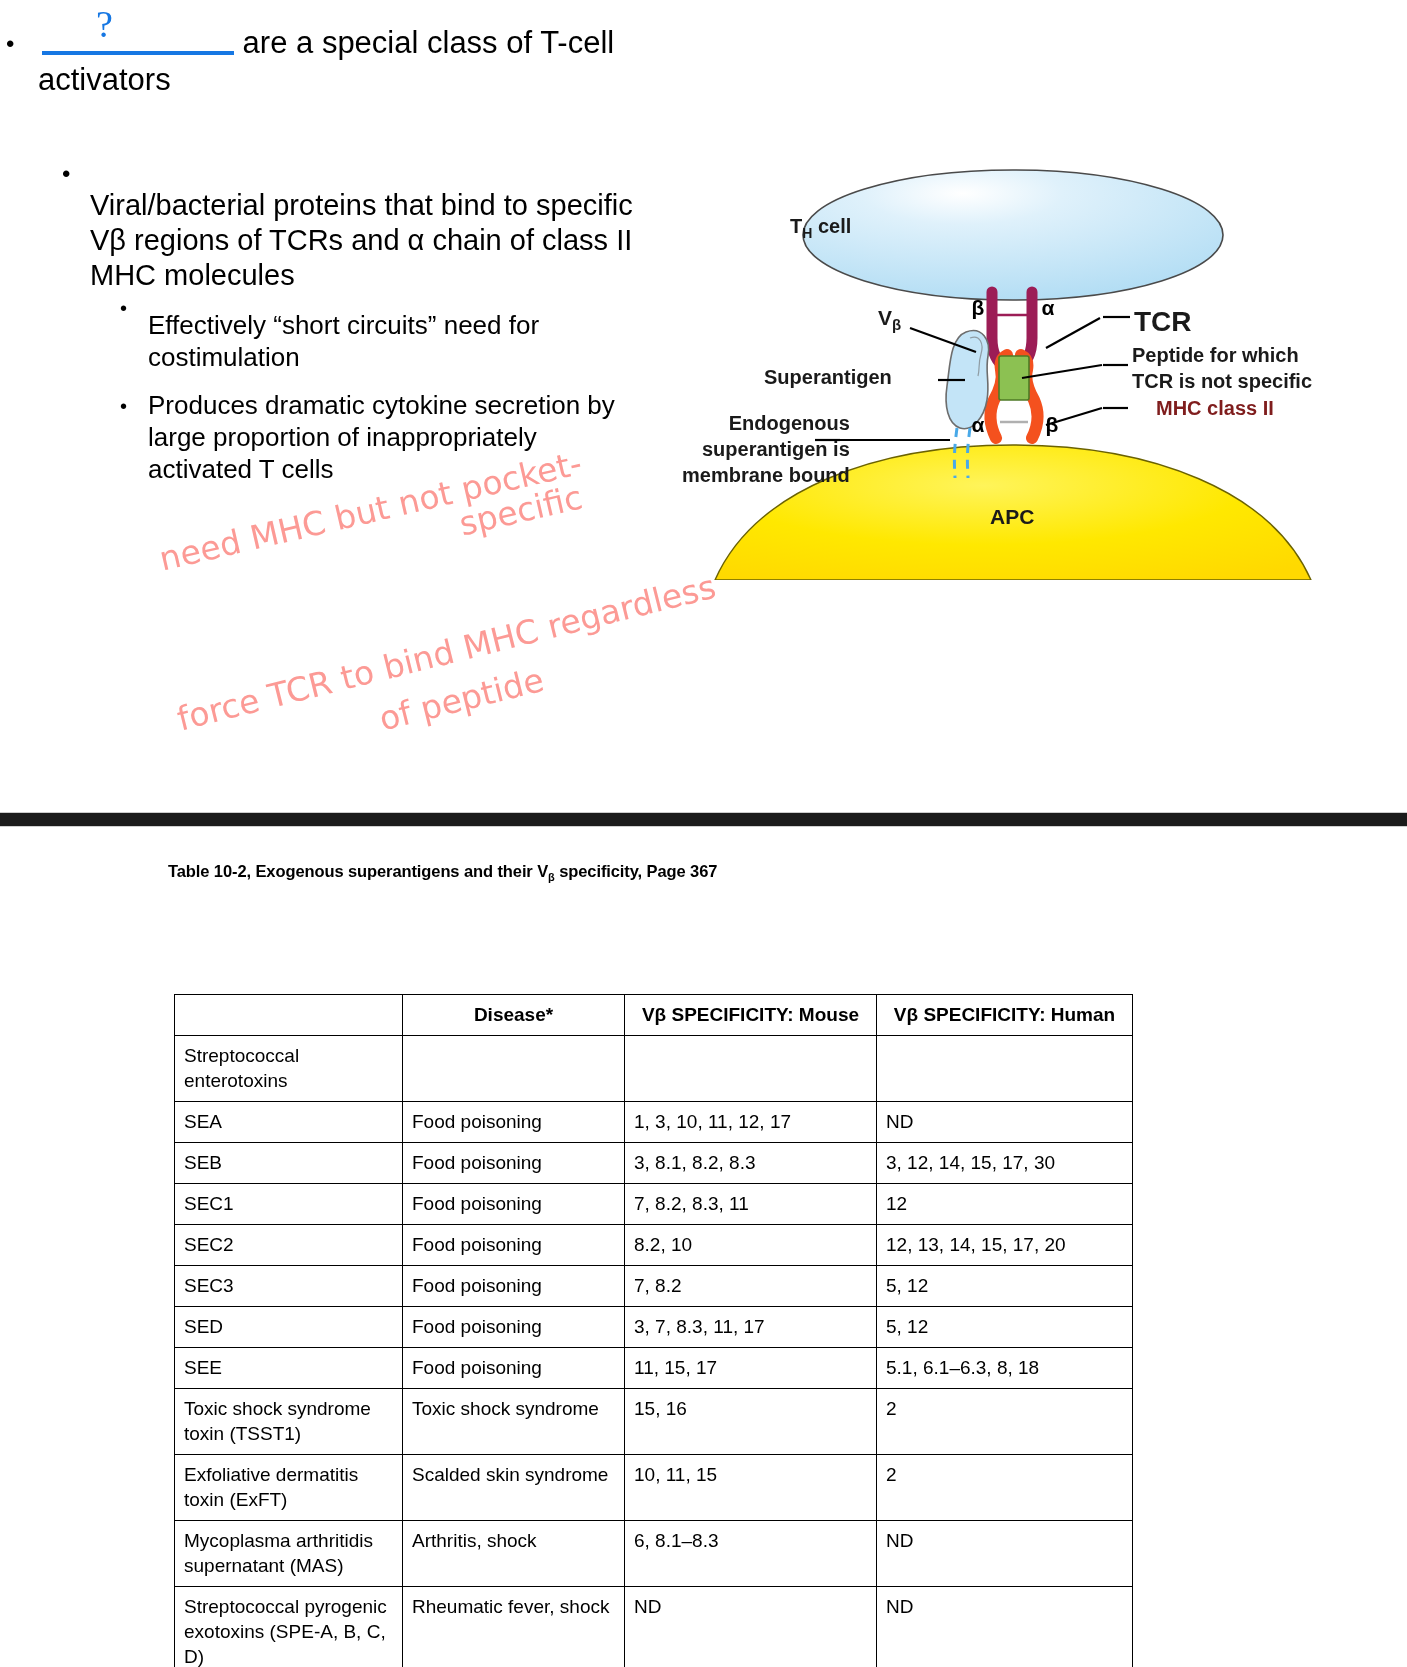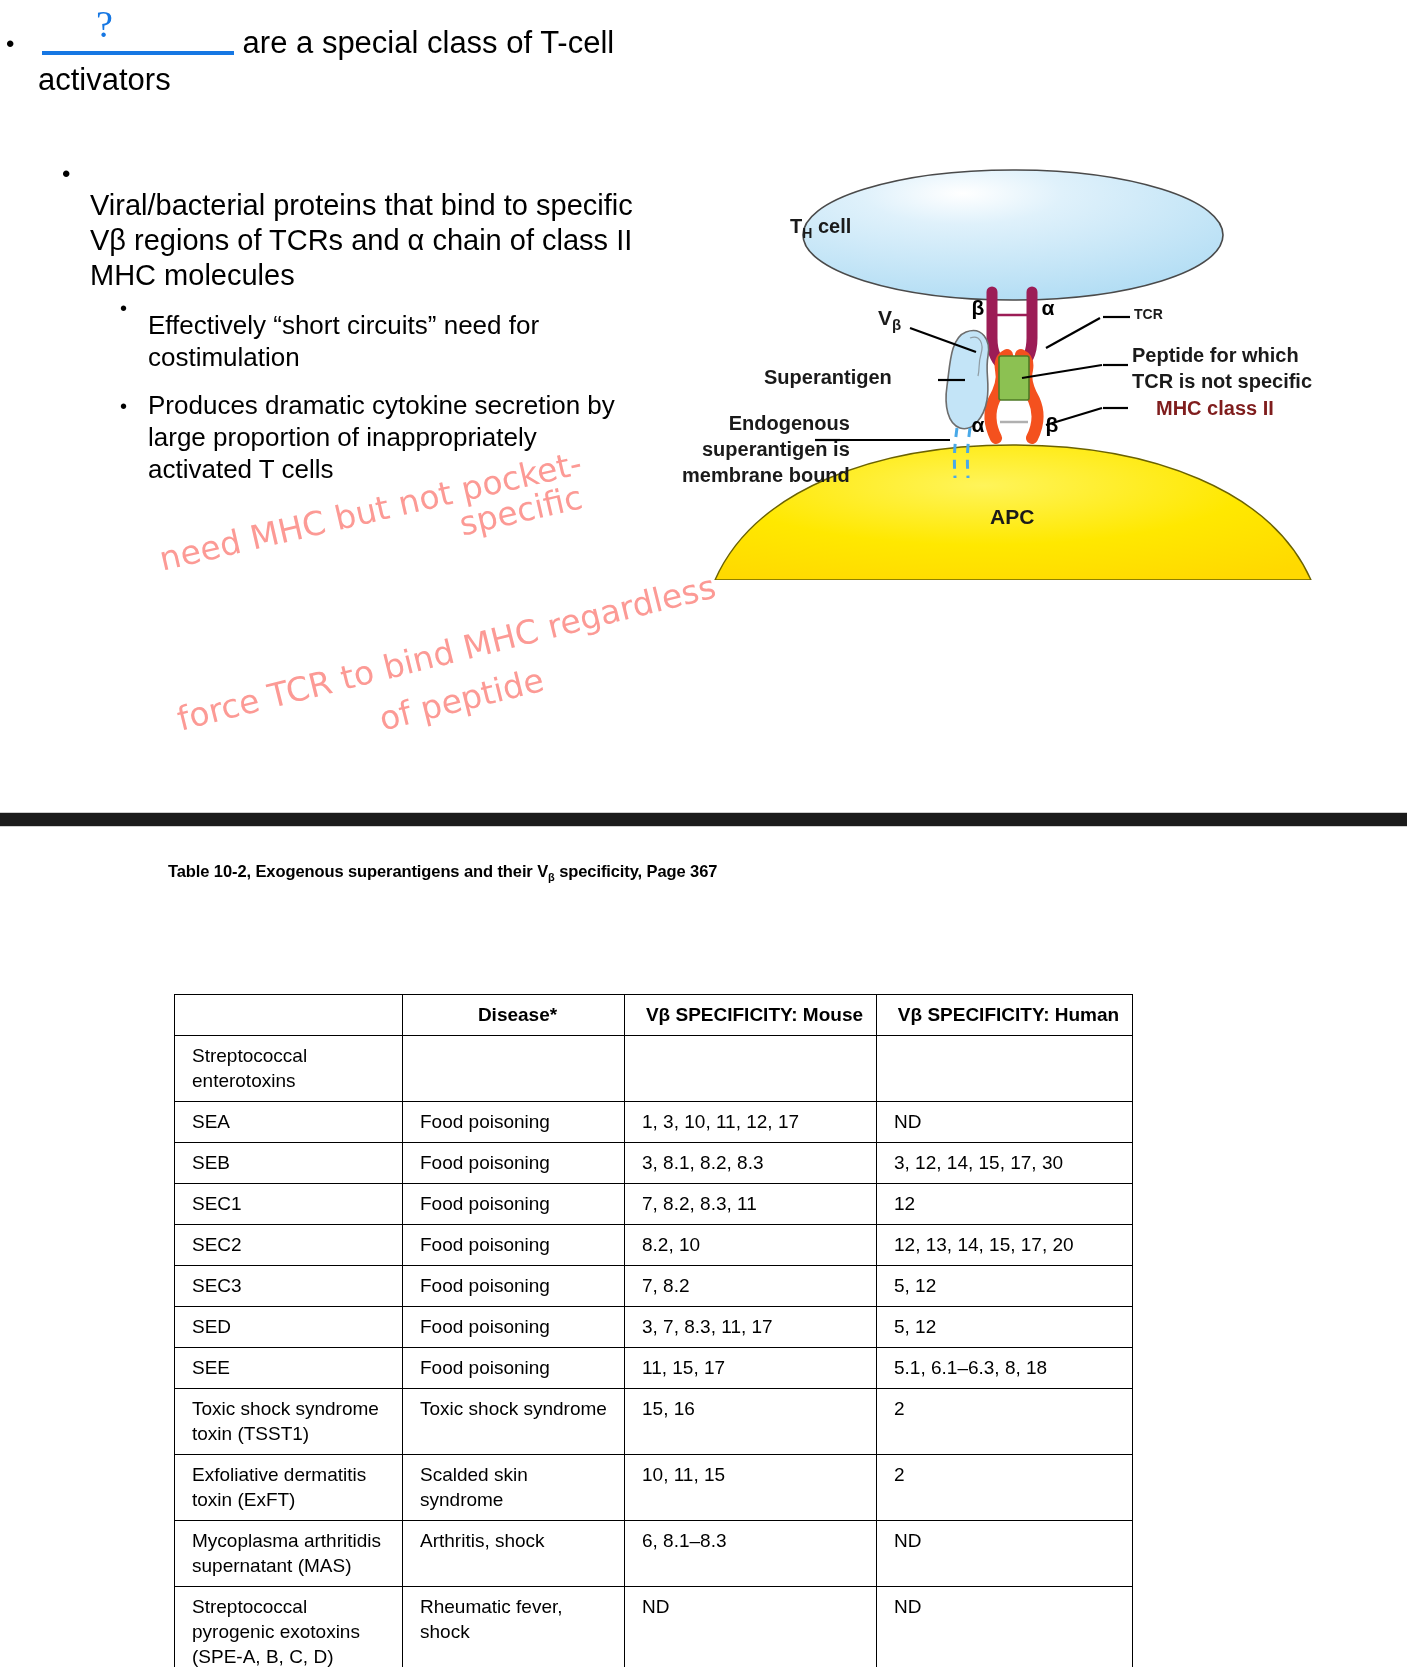--- a/index.html
+++ b/index.html
@@ -177,21 +177,21 @@
     position: absolute;
     left: 174px;
     top: 994px;
     width: 958px;
     border-collapse: collapse;
     table-layout: fixed;
     font-size: 19px;
   }
   #sa-table td, #sa-table th {
     border: 1.5px solid #000;
-    padding: 7px 9px 8px 17px;
+    padding: 7px 9px 8px 9px;
     vertical-align: top;
     text-align: left;
     font-weight: normal;
     line-height: 25px;
   }
   #sa-table thead th {
     font-weight: bold;
     font-size: 19px;
     height: 22px;
     vertical-align: middle;
@@ -290,21 +290,21 @@
     <div style="position:absolute;left:218px;top:146px;font-size:21px;font-weight:bold;color:#1a1a1a;">V<sub style="font-size:15px;">β</sub></div>
 
     <div style="position:absolute;left:104px;top:206px;font-size:20px;font-weight:bold;color:#1a1a1a;white-space:nowrap;">Superantigen</div>
 
     <div style="position:absolute;left:22px;top:250px;font-size:20px;font-weight:bold;color:#1a1a1a;line-height:26px;white-space:nowrap;text-align:right;">
       <div>Endogenous</div>
       <div>superantigen is</div>
       <div>membrane bound</div>
     </div>
 
-    <div style="position:absolute;left:474px;top:146px;font-size:14px;font-weight:bold;color:#1a1a1a;">TCR</div>
+    <div style="position:absolute;left:474px;top:146px;font-size:28px;font-weight:bold;color:#1a1a1a;">TCR</div>
 
     <div style="position:absolute;left:472px;top:182px;font-size:20px;font-weight:bold;color:#1a1a1a;line-height:26px;white-space:nowrap;">
       <div>Peptide for which</div>
       <div>TCR is not specific</div>
     </div>
 
     <div style="position:absolute;left:472px;top:237px;font-size:20px;font-weight:bold;color:#7f1d1d;white-space:nowrap;margin-left:24px;">MHC class II</div>
   </div>
 </div>
 

